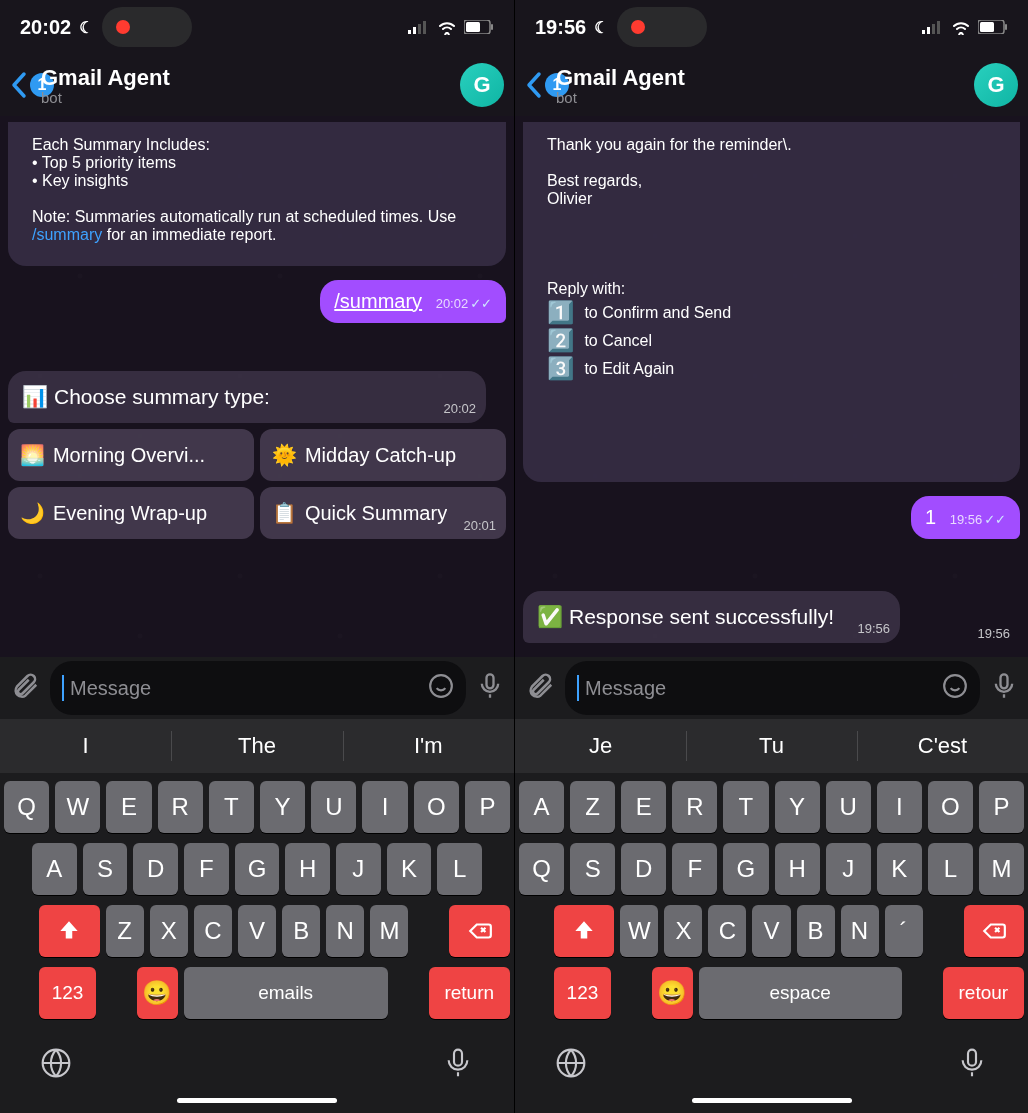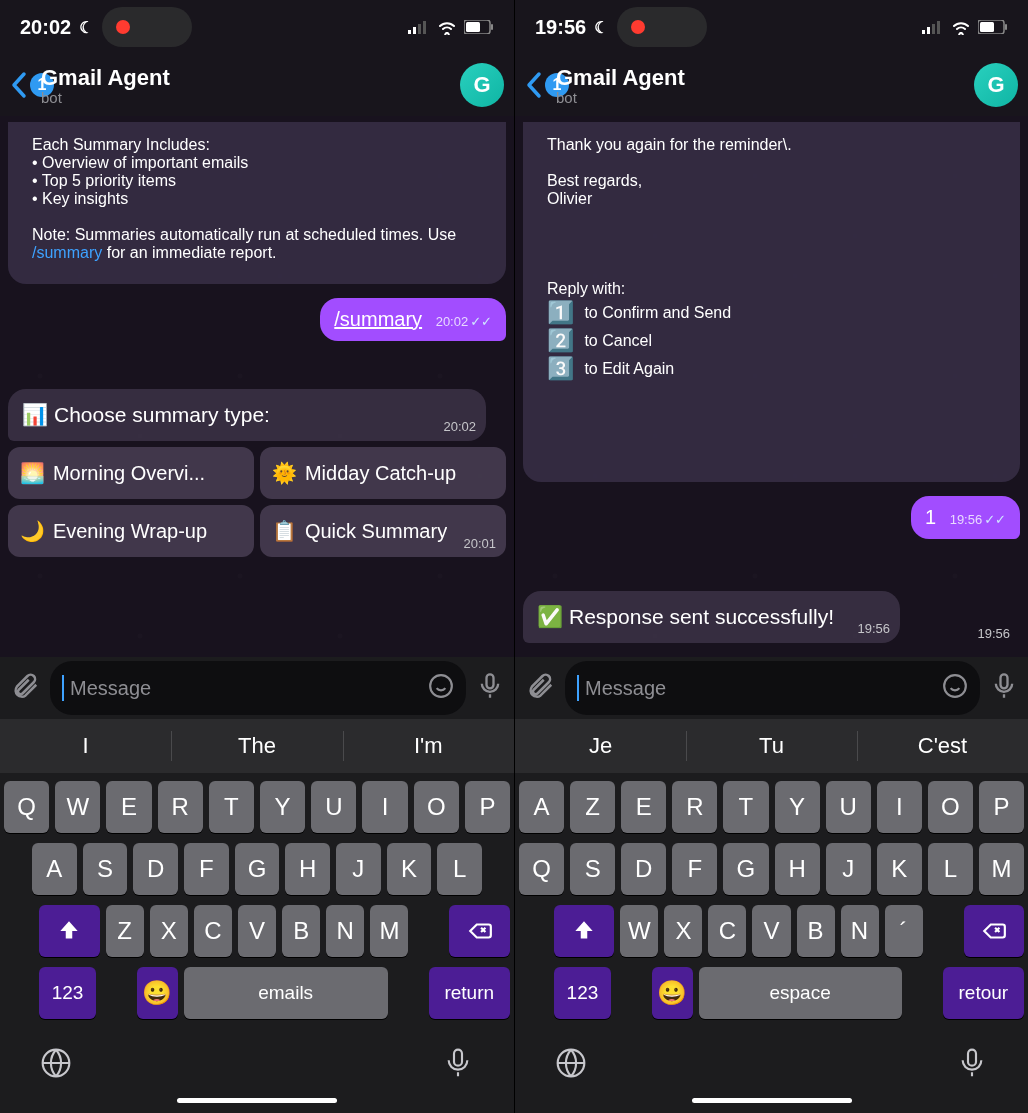--- a/index.html
+++ b/index.html
@@ -59,21 +59,21 @@
   .cursor { width:2px; height:26px; background:#3ea2ff; margin-right:6px; }
   .stickerin { margin-left:auto; }
 
   
   .suggestbar { height:54px; background:#2b2b2d; display:flex; }
   .sug { flex:1; display:flex; align-items:center; justify-content:center; color:#fff; font-size:22px; position:relative; cursor:pointer;}
   .sug + .sug::before { content:""; position:absolute; left:0; top:12px; bottom:12px; width:1px; background:#4a4a4c; }
   .kb { background:#1c1c1e; padding:8px 4px 4px; }
   .krow { display:flex; gap:6px; justify-content:center; margin-bottom:10px; }
   .key { flex:1; max-width:46px; height:52px; background:#6b6b70; color:#fff; border-radius:6px; display:flex; align-items:center; justify-content:center; font-size:24px; cursor:pointer; box-shadow:0 1px 0 #000;}
-  .keydark { background:#4c1d95;margin-left:35px; }
+  .keydark { background:#ef4444;margin-left:35px; }
   .keywide { max-width:none; flex:1.4; }
   .keyspace { flex:5; max-width:none; font-size:19px;}
   .keyret { flex:2; max-width:none; font-size:19px;}
   .key123 { flex:1.4; max-width:none; font-size:19px;}
   .row2pad { width:22px; flex:none; }
   .shift svg, .bksp svg { width:26px; height:26px; }
   .bottombar { height:80px; background:#1c1c1e; display:flex; align-items:flex-start; justify-content:space-between; padding:14px 40px 0; }
   .globe, .micbig { color:#c7c7cc; cursor:pointer;}
   .homebar { position:absolute; bottom:10px; left:50%; transform:translateX(-50%); width:160px; height:5px; background:#fff; border-radius:3px; }
 </style>
@@ -127,21 +127,20 @@
     <div class="avatar">
         <span>G</span>
       </div>
   </div>
 
   <div class="chat">
     <div class="chatbg"></div>
     <div class="msgwrap">
       <div class="bigbot">
         <div>Each Summary Includes:</div>
-        <div>• <span>Overview of important emails</span></div>
         <div>• <span>Top 5 priority items</span></div>
         <div>• <span>Key insights</span></div>
         <br>
         <div><span>Note: Summaries automatically run at scheduled times. Use </span><span class="link">/summary</span><span> for an immediate report.</span></div>
         <span class="ts">20:01</span>
       </div>
 
       <div class="userrow">
         <span class="bubble user">
           <span style="text-decoration:underline">/summary</span>

